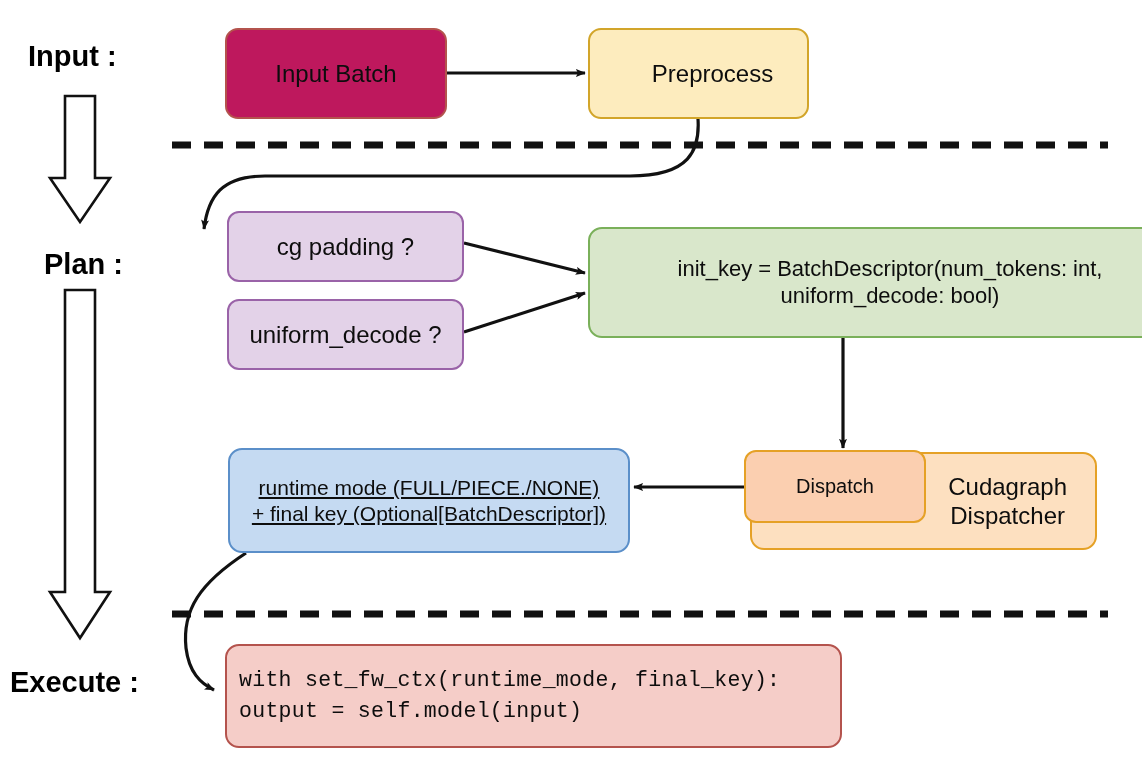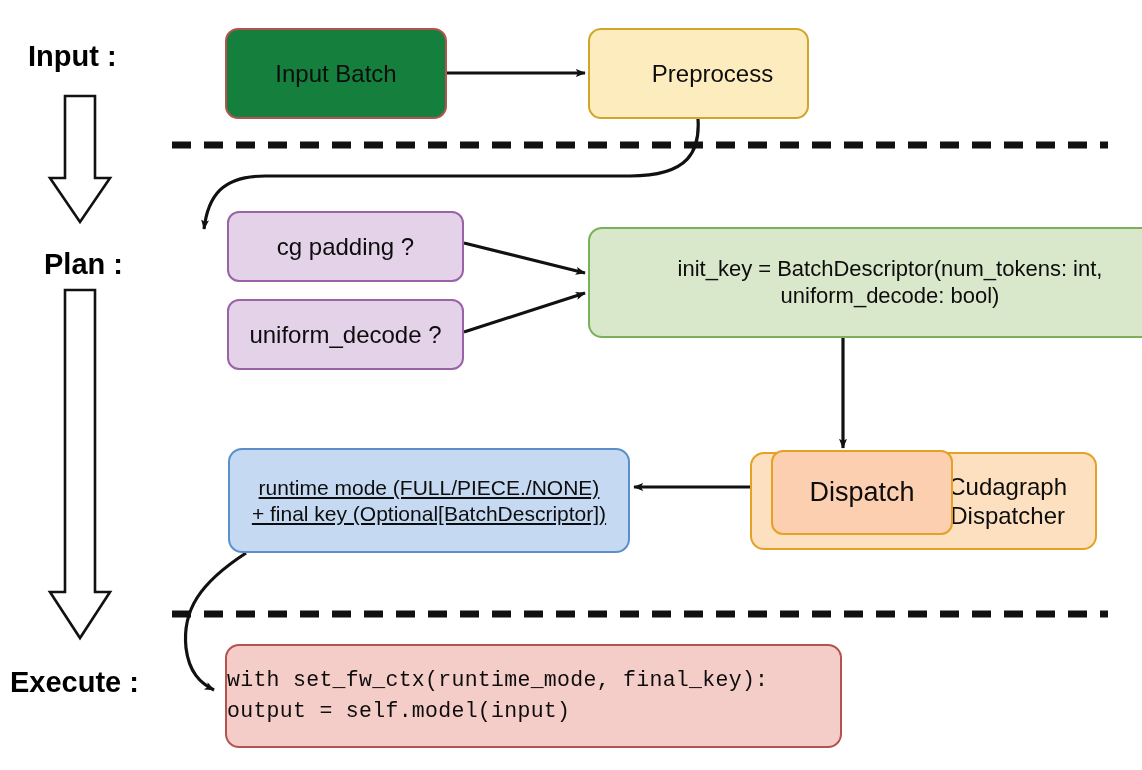--- a/index.html
+++ b/index.html
@@ -45,21 +45,21 @@
     font-weight: bold;
     color: #000000;
     white-space: nowrap;
   }
   .code-node {
     font-family: "Liberation Mono", "DejaVu Sans Mono", monospace;
     font-size: 21.5px;
     letter-spacing: 0.3px;
     text-align: left;
     justify-content: flex-start;
-    padding-left: 0;
+    padding-left: 12px;
     line-height: 1.42;
   }
 </style>
 </head>
 <body>
 
 <div id="canvas">
 
   <svg class="layer" viewBox="0 0 1142 770">
     <defs>
@@ -103,35 +103,35 @@
 
     <polygon points="65,96 95,96 95,178 110,178 80,222 50,178 65,178" fill="#ffffff" stroke="#111111" stroke-width="2.6"></polygon>
 
     <polygon points="65,290 95,290 95,592 110,592 80,638 50,592 65,592" fill="#ffffff" stroke="#111111" stroke-width="2.6"></polygon>
   </svg>
 
   <div class="stage-label" style="left:28px; top:40px; font-size:29px;">Input :</div>
   <div class="stage-label" style="left:44px; top:248px; font-size:29px;">Plan :</div>
   <div class="stage-label" style="left:10px; top:666px; font-size:29px;">Execute :</div>
 
-  <div class="node" style="left:225px; top:28px; width:222px; height:91px; background:#15803d; border-color:#b4534d; border-radius:13px; font-size:24px;">Input Batch</div>
+  <div class="node" style="left:225px; top:28px; width:222px; height:91px; background:#be185d; border-color:#b4534d; border-radius:13px; font-size:24px;">Input Batch</div>
 
   <div class="node" style="left:588px; top:28px; width:221px; height:91px; background:#fdecbe; border-color:#d2a52a; border-radius:13px; font-size:24px;padding-left:28px;">Preprocess</div>
 
   <div class="node" style="left:227px; top:211px; width:237px; height:71px; background:#e3d2e8; border-color:#9a63a8; border-radius:12px; font-size:24px;">cg padding ?</div>
 
   <div class="node" style="left:227px; top:299px; width:237px; height:71px; background:#e3d2e8; border-color:#9a63a8; border-radius:12px; font-size:24px;">uniform_decode ?</div>
 
   <div class="node" style="left:588px; top:227px; width:604px; height:111px; background:#d9e7cb; border-color:#7ab05a; border-radius:14px; font-size:22px;">init_key = BatchDescriptor(num_tokens: int,
 uniform_decode: bool)</div>
 
   <div class="node" style="left:750px; top:452px; width:347px; height:98px; background:#fde0c0; border-color:#e5a126; border-radius:14px; font-size:24px; justify-content:flex-end; padding-right:28px;">Cudagraph
 Dispatcher</div>
 
-  <div class="node" style="left:771px; top:450px; width:182px; height:85px; background:#fbcfb0; border-color:#e5a126; border-radius:12px; font-size:27px;">Dispatch</div>
+  <div class="node" style="left:744px; top:450px; width:182px; height:73px; background:#fbcfb0; border-color:#e5a126; border-radius:12px; font-size:20px;">Dispatch</div>
 
   <div class="node" style="left:228px; top:448px; width:402px; height:105px; background:#c5daf2; border-color:#5b8fc9; border-radius:14px; font-size:21px;text-decoration:underline;">runtime mode (FULL/PIECE./NONE)
 + final key (Optional[BatchDescriptor])</div>
 
   <div class="node code-node" style="left:225px; top:644px; width:617px; height:104px; background:#f5cdc8; border-color:#b4534d; border-radius:14px;">with set_fw_ctx(runtime_mode, final_key):
     output = self.model(input)</div>
 
 </div>
 
 </body></html>

